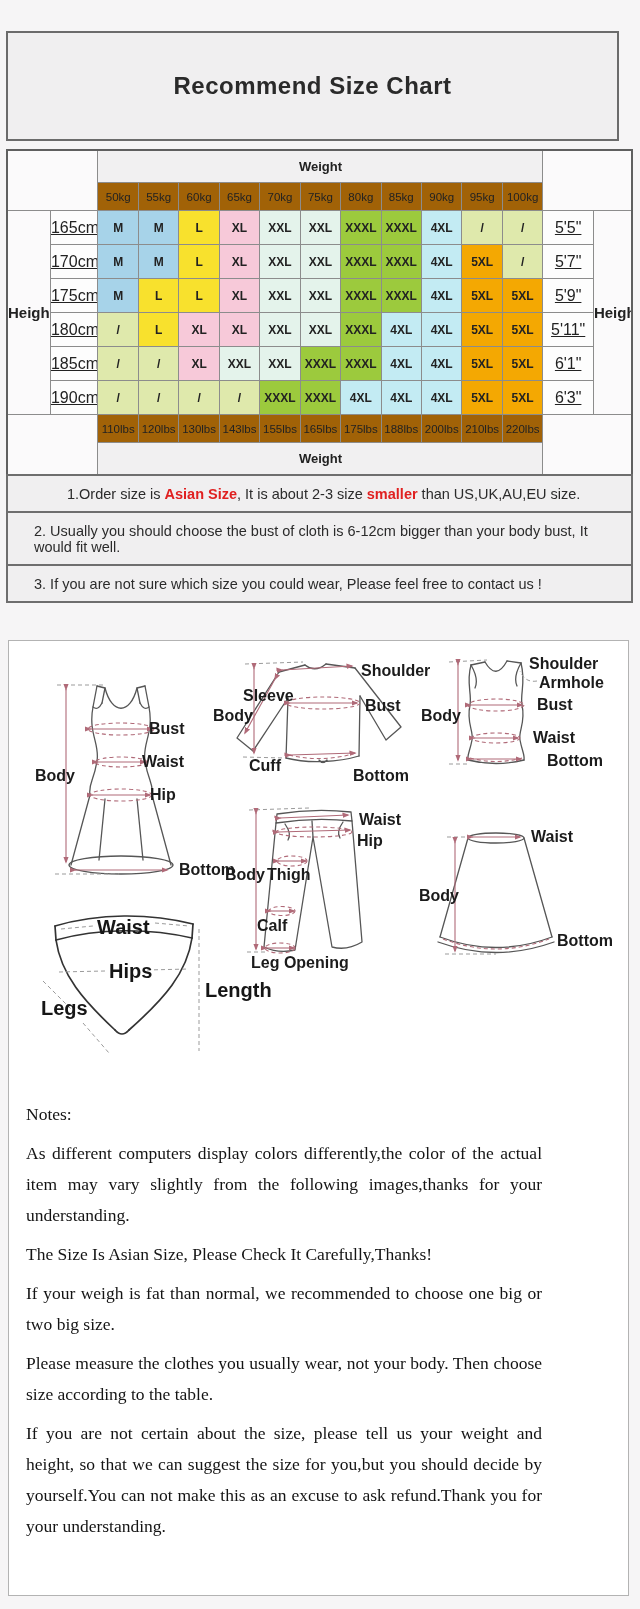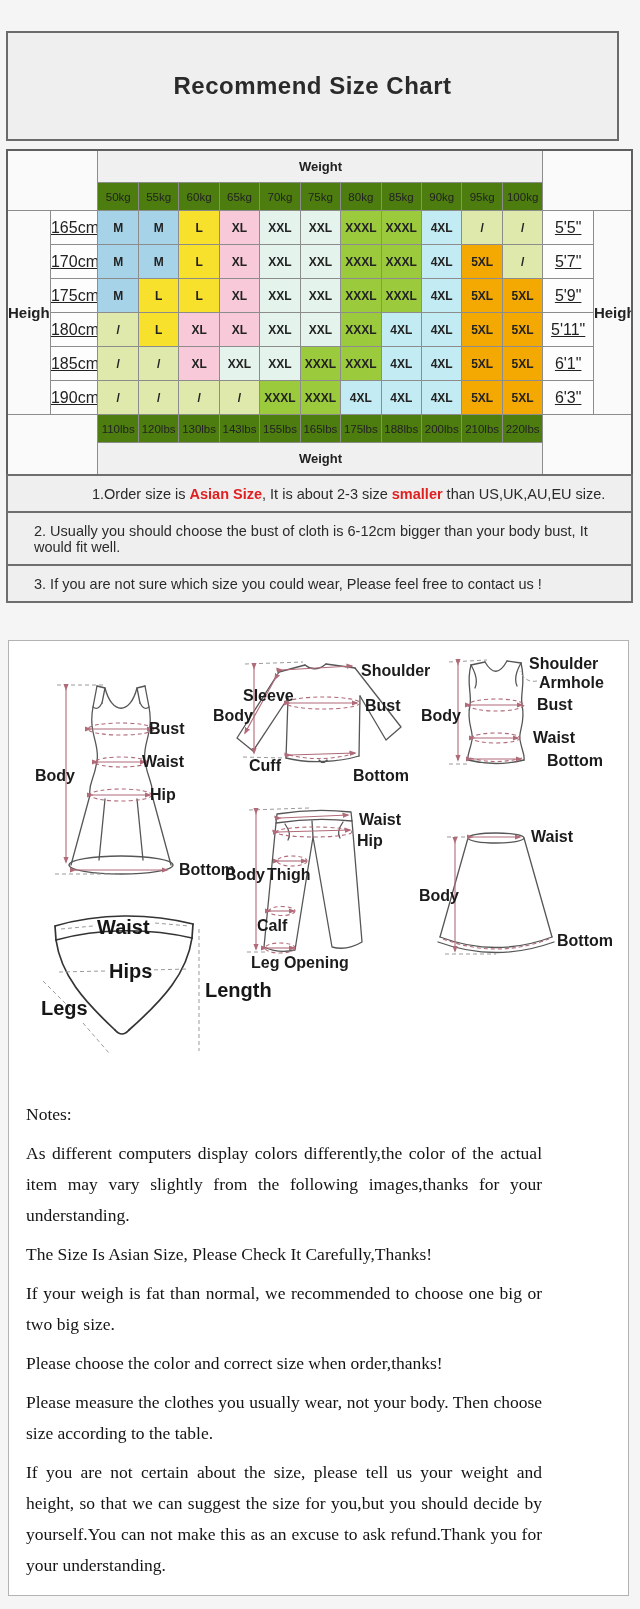--- a/index.html
+++ b/index.html
@@ -10,38 +10,38 @@
   .title-box{position:absolute;left:6px;top:31px;width:609px;height:106px;background:#f0eff0;
     border:2px solid #6b6b6b;display:flex;align-items:center;justify-content:center;}
   .title-box h1{margin:0;font-size:24px;font-weight:bold;color:#2a2a2a;letter-spacing:.5px;}
 
   
   .chart{position:absolute;left:6px;top:149px;width:627px;}
   table{border-collapse:collapse;width:100%;table-layout:fixed;background:#fdfdfd;
     text-align:center;color:#222;border:2px solid #5f5f5f;}
   td{border:1px solid #8c8c8c;height:33px;padding:0;font-size:12px;overflow:hidden;white-space:nowrap;}
   .whead{background:#f1f0f1;font-weight:bold;font-size:13px;height:31px;}
-  .kg,.lbs{height:27px;font-size:11.5px;background:#4d7c0f;}
+  .kg,.lbs{height:27px;font-size:11.5px;background:#a16207;}
   .blank{background:#fbfafb;}
   .hlabel{background:#fbfafb;font-weight:bold;font-size:15px;}
   .cm,.ft{background:#fdfdfd;font-size:16px;text-decoration:underline;}
   .sz{font-weight:bold;}
   td[data-c="blue"]{background:var(--c-blue);}
   td[data-c="yellow"]{background:var(--c-yellow);}
   td[data-c="pink"]{background:var(--c-pink);}
   td[data-c="mint"]{background:var(--c-mint);}
   td[data-c="green"]{background:var(--c-green);}
   td[data-c="cyan"]{background:var(--c-cyan);}
   td[data-c="orange"]{background:var(--c-orange);}
   td[data-c="olive"]{background:var(--c-olive);}
 
   
   .note{border:2px solid #6e6e6e;background:#f0eff0;margin-top:-2px;
     padding:10px 8px 9px 26px;font-size:14.5px;color:#2b2b2b;}
-  .note.first{padding-left:84px;}
+  .note.first{padding-left:59px;}
   .red{color:var(--c-red);font-weight:bold;}
 
   
   .panel{position:absolute;left:8px;top:640px;width:621px;height:956px;background:#ffffff;
     border:1px solid #b3b3b3;box-sizing:border-box;}
   svg{display:block;}
   .o{fill:none;stroke:var(--c-outline);stroke-width:1.3;stroke-linecap:round;stroke-linejoin:round;}
   .o2{fill:none;stroke:#333;stroke-width:1.7;stroke-linecap:round;stroke-linejoin:round;}
   .m{fill:none;stroke:var(--c-measure);stroke-width:1.1;}
   .md{fill:none;stroke:var(--c-measure);stroke-width:1.1;stroke-dasharray:4 3;}
@@ -357,19 +357,18 @@
         <text class="lbl2" x="32" y="374">Legs</text>
         <text class="lbl2" x="196" y="356">Length</text>
       </g>
     </svg>
 
     <div class="bn">
       <p class="head">Notes:</p>
       <p>As different computers display colors differently,the color of the actual item may vary slightly from the following images,thanks for your understanding.</p>
       <p>The Size Is Asian Size, Please Check It Carefully,Thanks!</p>
       <p>If your weigh is fat than normal, we recommended to choose one big or two big size.</p>
-      <p>Please choose the color and correct size when order,thanks!</p>
       <p>Please measure the clothes you usually wear, not your body. Then choose size according to the table.</p>
       <p>If you are not certain about the size, please tell us your weight and height, so that we can suggest the size for you,but you should decide by yourself.You can not make this as an excuse to ask refund.Thank you for your understanding.</p>
     </div>
   </div>
 
 </div>
 
 </body></html>

